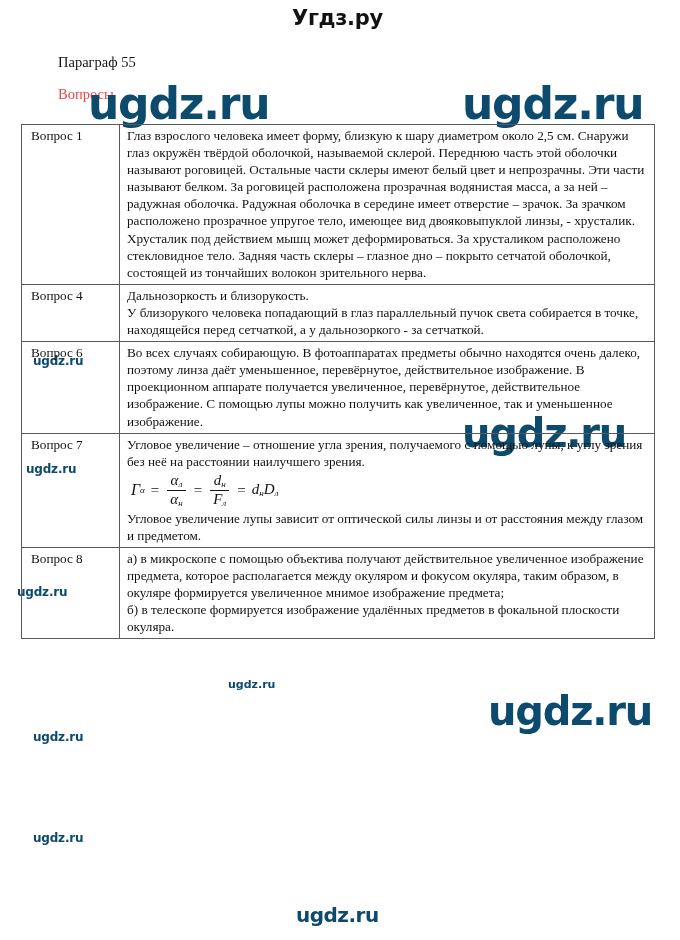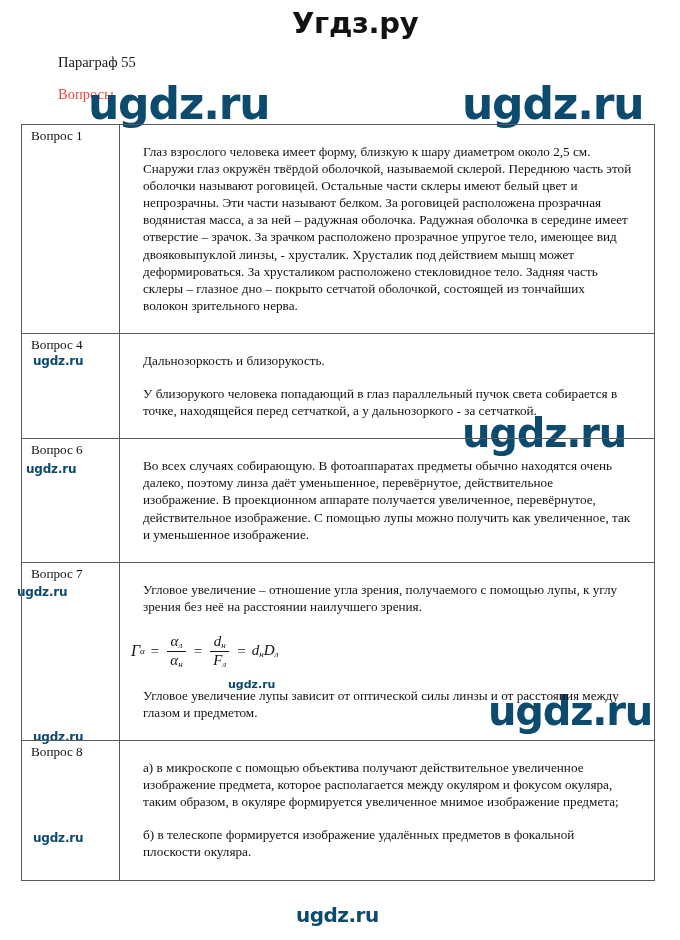--- a/index.html
+++ b/index.html
@@ -16,21 +16,21 @@
     color: #1a1a1a;
   }
 
   
   .site-logo {
     position: absolute;
     top: 6px;
     left: 292px;
     font-family: "DejaVu Sans", "Liberation Sans", sans-serif;
     font-weight: bold;
-    font-size: 29px;
+    font-size: 21px;
     letter-spacing: -0.3px;
     color: #121212;
   }
 
   
   .doc-head {
     position: absolute;
     top: 52px;
     left: 22px;
     width: 300px;
@@ -103,21 +103,21 @@
     width: 84px;
     text-align: left;
     padding-left: 9px;
     white-space: nowrap;
   }
   .qa-table td.acell {
     padding-left: 7px;
     padding-right: 6px;
   }
   .acell p {
-    margin: 16px;
+    margin: 0;
   }
 
   
   .formula {
     display: inline-flex;
     align-items: center;
     font-family: "Liberation Serif", "DejaVu Serif", serif;
     font-size: 15px;
     margin: 3px 0 2px 4px;
     line-height: 1;

